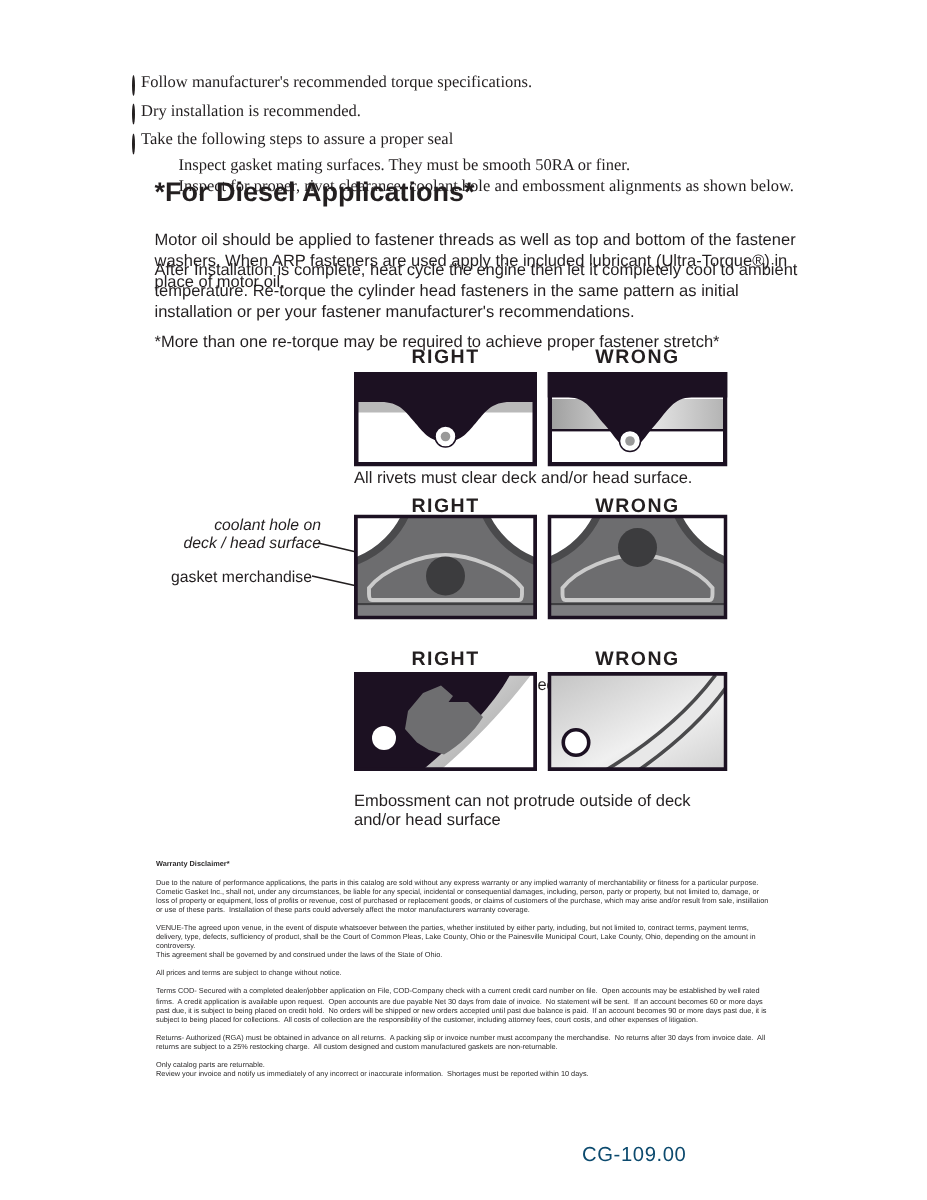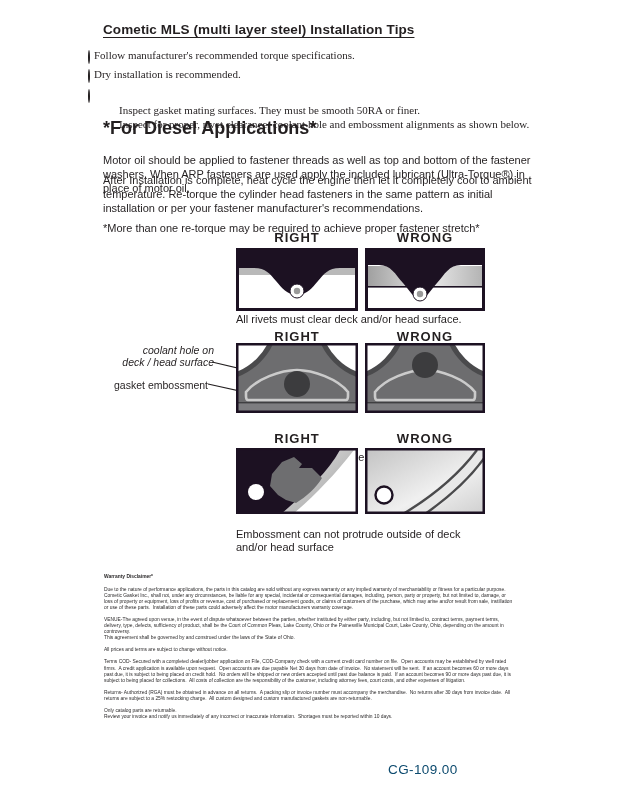--- a/index.html
+++ b/index.html
@@ -30,33 +30,33 @@
   .legal{left:104px;top:574px;width:412px;font-size:4.9px;line-height:6.1px;color:#2c2a2b;}
   .legal p{margin:0 0 6px 0;white-space:pre-wrap;}
   .legal .lg-title{font-weight:bold;margin-bottom:6.5px;}
   .page-num{left:388px;top:762px;font-size:13.5px;letter-spacing:.4px;color:#0c4a6e;}
 </style>
 </head>
 <body>
 
 <div class="page">
 
-  <div class="abs doc-title">Cometic MLS (multi layer steel) Installation Tips</div>
 
   <div class="abs tips-list">
     <div class="tip-row">
       <span class="marker"><span class="ring"></span></span>
       <span>Follow manufacturer's recommended torque specifications.</span>
     </div>
     <div class="tip-row">
       <span class="marker"><span class="ring"></span></span>
       <span>Dry installation is recommended.</span>
     </div>
     <div class="tip-row">
       <span class="marker"><span class="ring"></span></span>
+      <span>Take the following steps to assure a proper seal</span>
     </div>
     <div class="tip-row sub">
       <span class="marker"><span class="dot"></span></span>
       <span>Inspect gasket mating surfaces.  They must be smooth 50RA or finer.</span>
     </div>
     <div class="tip-row sub">
       <span class="marker"><span class="dot"></span></span>
       <span>Inspect for proper, rivet clearance, coolant hole and embossment alignments as shown below.</span>
     </div>
   </div>
@@ -95,21 +95,21 @@
     <rect x="1.5" y="1.5" width="117" height="60" fill="none" stroke="#1c1122" stroke-width="3"></rect>
   </svg>
 
   <div class="abs caption" style="left:236px;top:313px;">All rivets must clear deck and/or head surface.</div>
 
   <div class="abs rw-label" style="left:236px;top:329px;width:122px;">RIGHT</div>
   <div class="abs rw-label" style="left:365px;top:329px;width:120px;">WRONG</div>
 
   <div class="abs annot" style="right:404px;top:345px;width:120px;white-space:pre-line;font-style:italic;">coolant hole on
 deck / head surface</div>
-  <div class="abs annot" style="right:410px;top:380px;width:130px;">gasket embossment</div>
+  <div class="abs annot" style="right:410px;top:380px;width:130px;">gasket merchandise</div>
 
   <svg class="abs" style="left:205px;top:350px;" width="120" height="50" viewBox="0 0 120 50">
     <line x1="7" y1="12" x2="92" y2="32" stroke="#231f20" stroke-width="1.1"></line>
     <line x1="3" y1="34" x2="57" y2="46" stroke="#231f20" stroke-width="1.1"></line>
   </svg>
 
   <svg class="abs panel" style="left:236px;top:343px;" width="122" height="70" viewBox="0 0 122 70">
     <defs>
         <clipPath id="c1">
           <rect x="2" y="2" width="118" height="66"></rect>

